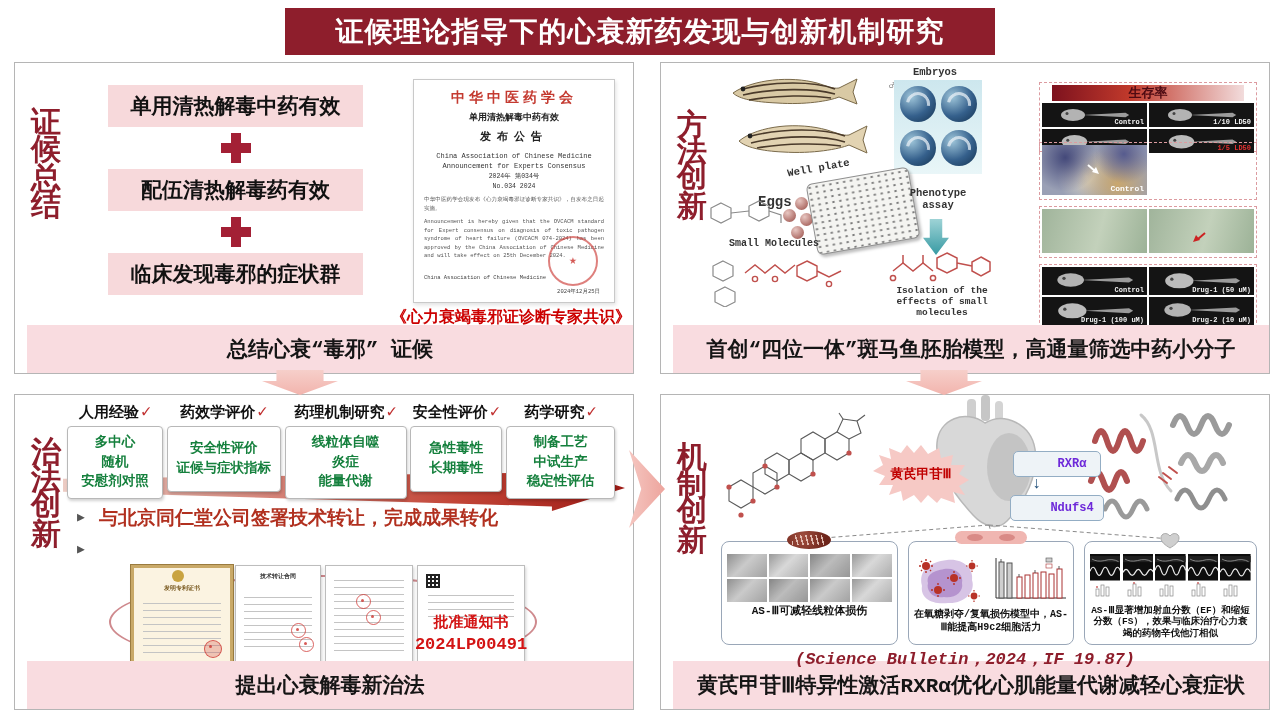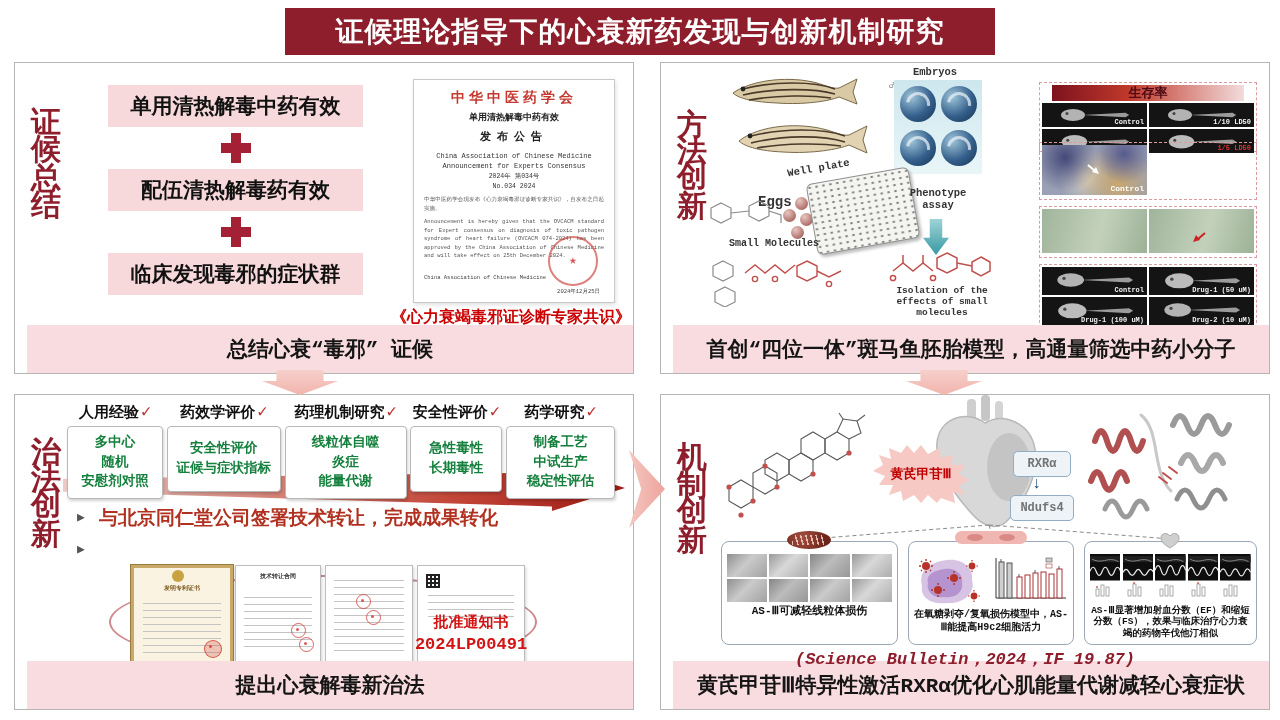--- a/index.html
+++ b/index.html
@@ -118,21 +118,21 @@
             font-weight:bold;z-index:3;line-height:1.25;}
   .approval .a1{font-size:15px;} .approval .a2{font-size:17px;}
 
   
   .star{position:absolute;left:212px;top:50px;width:96px;height:58px;display:flex;align-items:center;
         justify-content:center;z-index:3;}
   .star svg{position:absolute;left:0;top:0;}
   .star-label{position:relative;color:#C00000;font-size:13px;font-weight:bold;}
   .pbox{position:absolute;background:#eef3f7;border:1.5px solid #93adc4;border-radius:5px;
         display:flex;align-items:center;justify-content:center;font-size:12px;font-weight:bold;
-        color:#737373;z-index:3;}
+        color:#6d28d9;z-index:3;padding-left:30px;}
   .parrow{position:absolute;left:371px;top:80px;color:#1f4e79;font-size:16px;font-weight:bold;z-index:3;}
   .findings{position:absolute;left:60px;top:146px;width:536px;height:104px;display:flex;gap:10px;z-index:2;}
   .finding{position:relative;border:1.5px solid #9aa7b8;border-radius:8px;background:#fff;
            padding:12px 5px 3px;box-sizing:border-box;}
   .f-icon{position:absolute;top:-11px;left:50%;transform:translateX(-50%);z-index:2;}
   .mito{width:44px;height:18px;border-radius:50%;
         background:radial-gradient(circle at 35% 35%,#a35040,#6d241a 75%);position:relative;overflow:hidden;}
   .mito::after{content:'';position:absolute;left:5px;top:4px;right:5px;bottom:4px;
         background-image:repeating-linear-gradient(75deg,rgba(240,210,200,.85) 0 1.5px,transparent 1.5px 5px);}
   .band{width:72px;height:13px;border-radius:7px;background:#f0b6b1;position:relative;}

